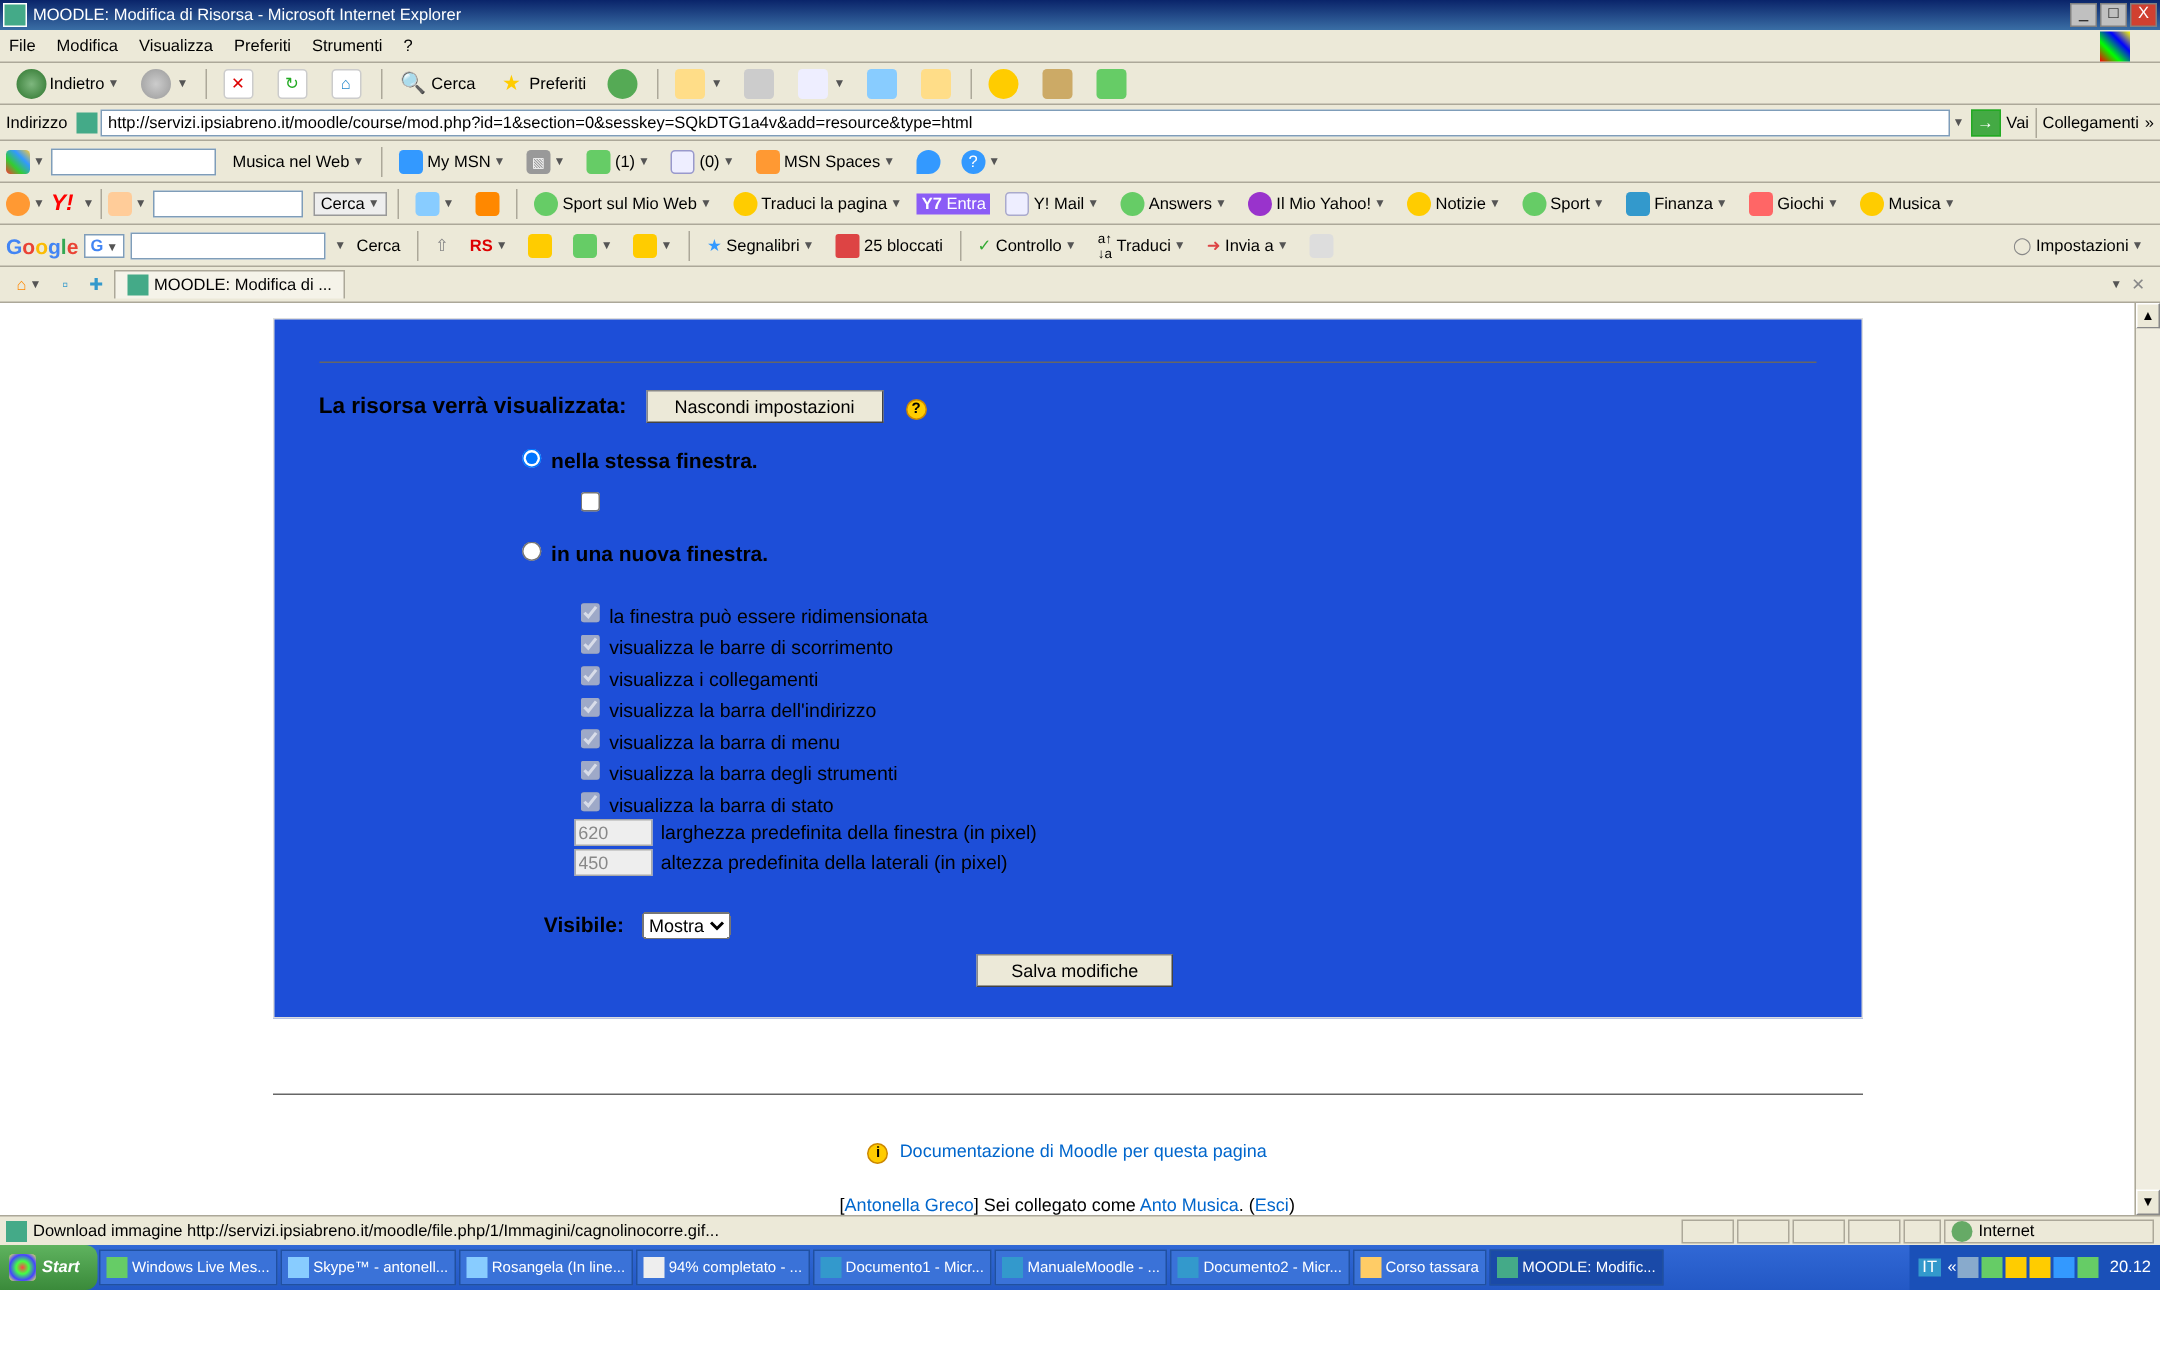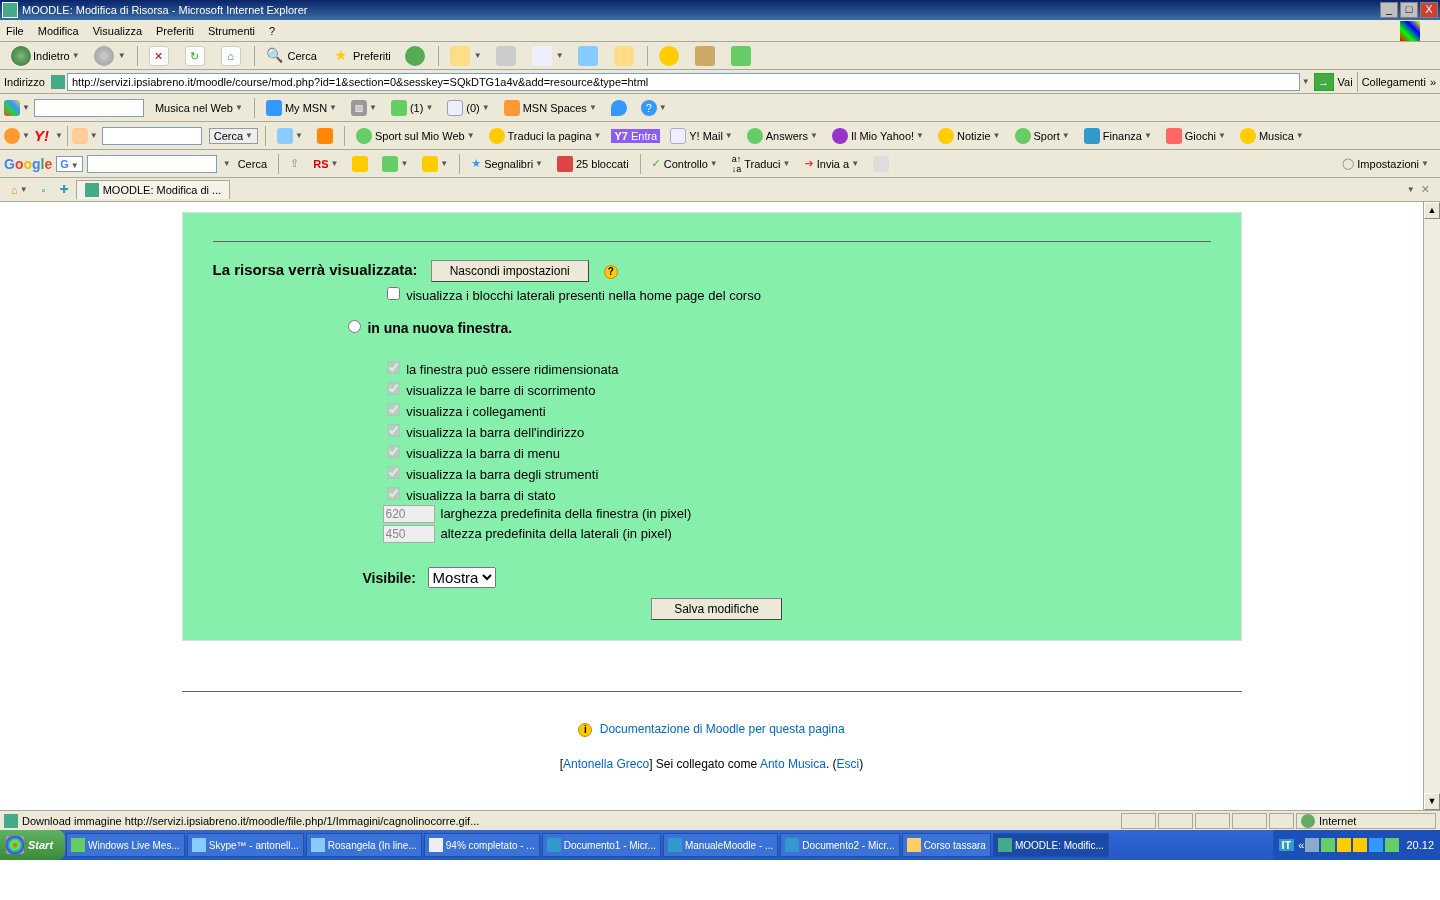--- a/index.html
+++ b/index.html
@@ -17,30 +17,30 @@
 .addrbar{background:#ece9d8;height:24px;display:flex;align-items:center;padding:0 4px;border-bottom:1px solid #aca899}
 .addrbar .lbl{margin-right:6px}
 .addrbar input{flex:1;height:18px;border:1px solid #7f9db9;padding:0 16px 0 4px;font-size:11px}
 .gobtn{width:20px;height:18px;background:#4a4;border:1px solid #2a2;margin:0 4px;color:#fff;text-align:center;line-height:16px}
 .tabsbar{background:#ece9d8;height:24px;display:flex;align-items:center;padding:0 4px;border-bottom:1px solid #aca899}
 .tab{background:#f5f3e9;border:1px solid #aca899;border-bottom:none;padding:2px 8px;display:flex;align-items:center;max-width:160px}
 .tab .ico2{width:14px;height:14px;background:#4a8;margin-right:4px}
 .content{height:608px;overflow:hidden;position:relative;background:#fff;display:flex}
 .contentinner{flex:1;overflow:auto}
 .page{width:1080px;margin:0 auto;padding:0 10px}
-.formbox{background:#86efac;border:1px solid #ddd;padding:20px 30px;margin-top:10px}
+.formbox{background:#1d4ed8;border:1px solid #ddd;padding:20px 30px;margin-top:10px}
 .formbox hr{border:none;border-top:1px solid #666;margin:8px 0 18px}
 .fheading{font-family:Arial;font-size:15px;font-weight:bold}
 .settingsbtn{background:#ece9d8;border:1px solid #888;border-right-color:#444;border-bottom-color:#444;padding:3px 18px;font-size:12px;margin-left:10px}
 .helpico{display:inline-block;width:14px;height:14px;border-radius:50%;background:#fc0;border:1px solid #c80;text-align:center;line-height:12px;font-weight:bold;font-size:10px;color:#000;margin-left:12px}
 .radio-row{margin:14px 0 10px 130px;font-family:Arial;font-size:14px;font-weight:bold}
 .chk-row{margin:2px 0 2px 170px;font-family:Arial;font-size:13px}
 .chk-row input[type=text]{width:52px;border:1px solid #aaa;background:#eee;color:#888;font-size:12px;padding:1px 2px;margin-right:6px}
 .visrow{margin:24px 0 10px 150px;font-family:Arial;font-size:14px}
-.visrow select{font-size:15px}
+.visrow select{font-size:12px}
 .submitrow{text-align:center;margin-top:6px}
 .footer{text-align:center;margin:50px 0 10px;font-size:12px;font-family:Arial}
 .footer hr{border:none;border-top:1px solid #666;margin:0 0 30px}
 .footer a{color:#0066cc;text-decoration:none}
 .vscroll{width:17px;background:#ece9d8;border-left:1px solid #aca899;display:flex;flex-direction:column}
 .vscroll .arr{height:17px;background:#ece9d8;border:1px solid #fff;border-right-color:#888;border-bottom-color:#888;text-align:center;font-size:9px;line-height:15px}
 .vscroll .track{flex:1;background:#f0ede0}
 .statusbar{background:#ece9d8;height:20px;border-top:1px solid #aca899;display:flex;align-items:center;padding:0 4px;font-size:11px}
 .statusbar .pane{border:1px solid #aca899;height:16px;margin-left:2px}
 .statusbar .ico3{width:14px;height:14px;margin-right:4px}
@@ -359,23 +359,26 @@
   <div class="contentinner">
     <div class="page">
       <div class="formbox">
         <hr>
         <div>
           <span class="fheading">La risorsa verrà visualizzata:</span>
           <button class="settingsbtn">Nascondi impostazioni</button>
           <span class="helpico">?</span>
         </div>
 
+        <div class="radio-row">
+          <input type="radio" checked="" style="">
+          <span>nella stessa finestra.</span>
+        </div>
         <div class="chk-row">
           <input type="checkbox" style="">
-          <span>visualizza i blocchi laterali presenti nella home page del corso</span>
         </div>
 
         <div class="radio-row">
           <input type="radio" style="">
           <span>in una nuova finestra.</span>
         </div>
         <div style="height:10px"></div>
         <div class="chk-row"><input type="checkbox" checked="" disabled="" style=""> <span>la finestra può essere ridimensionata</span></div>
         <div class="chk-row"><input type="checkbox" checked="" disabled="" style=""> <span>visualizza le barre di scorrimento</span></div>
         <div class="chk-row"><input type="checkbox" checked="" disabled="" style=""> <span>visualizza i collegamenti</span></div>
@@ -464,21 +467,21 @@
     </div>
   <div class="taskbtn">
       <span class="ti" style="background:#fc6"></span>
       <span>Corso tassara</span>
     </div>
   <div class="taskbtn active">
       <span class="ti" style="background:#4a8"></span>
       <span>MOODLE: Modific...</span>
     </div>
   <div class="tray">
-    <span style="background:#39c;padding:0 3px;font-weight:bold;margin-right:4px">IT</span>
+    <span style="background:#39c;padding:0 3px;font-weight:normal;margin-right:4px">IT</span>
     <span>«</span>
     <span class="ti2"></span>
     <span class="ti2" style="background:#6c6"></span>
     <span class="ti2" style="background:#fc0"></span>
     <span class="ti2" style="background:#fc0"></span>
     <span class="ti2" style="background:#39f"></span>
     <span class="ti2" style="background:#6c6"></span>
     <span style="margin-left:6px">20.12</span>
   </div>
 </div>

